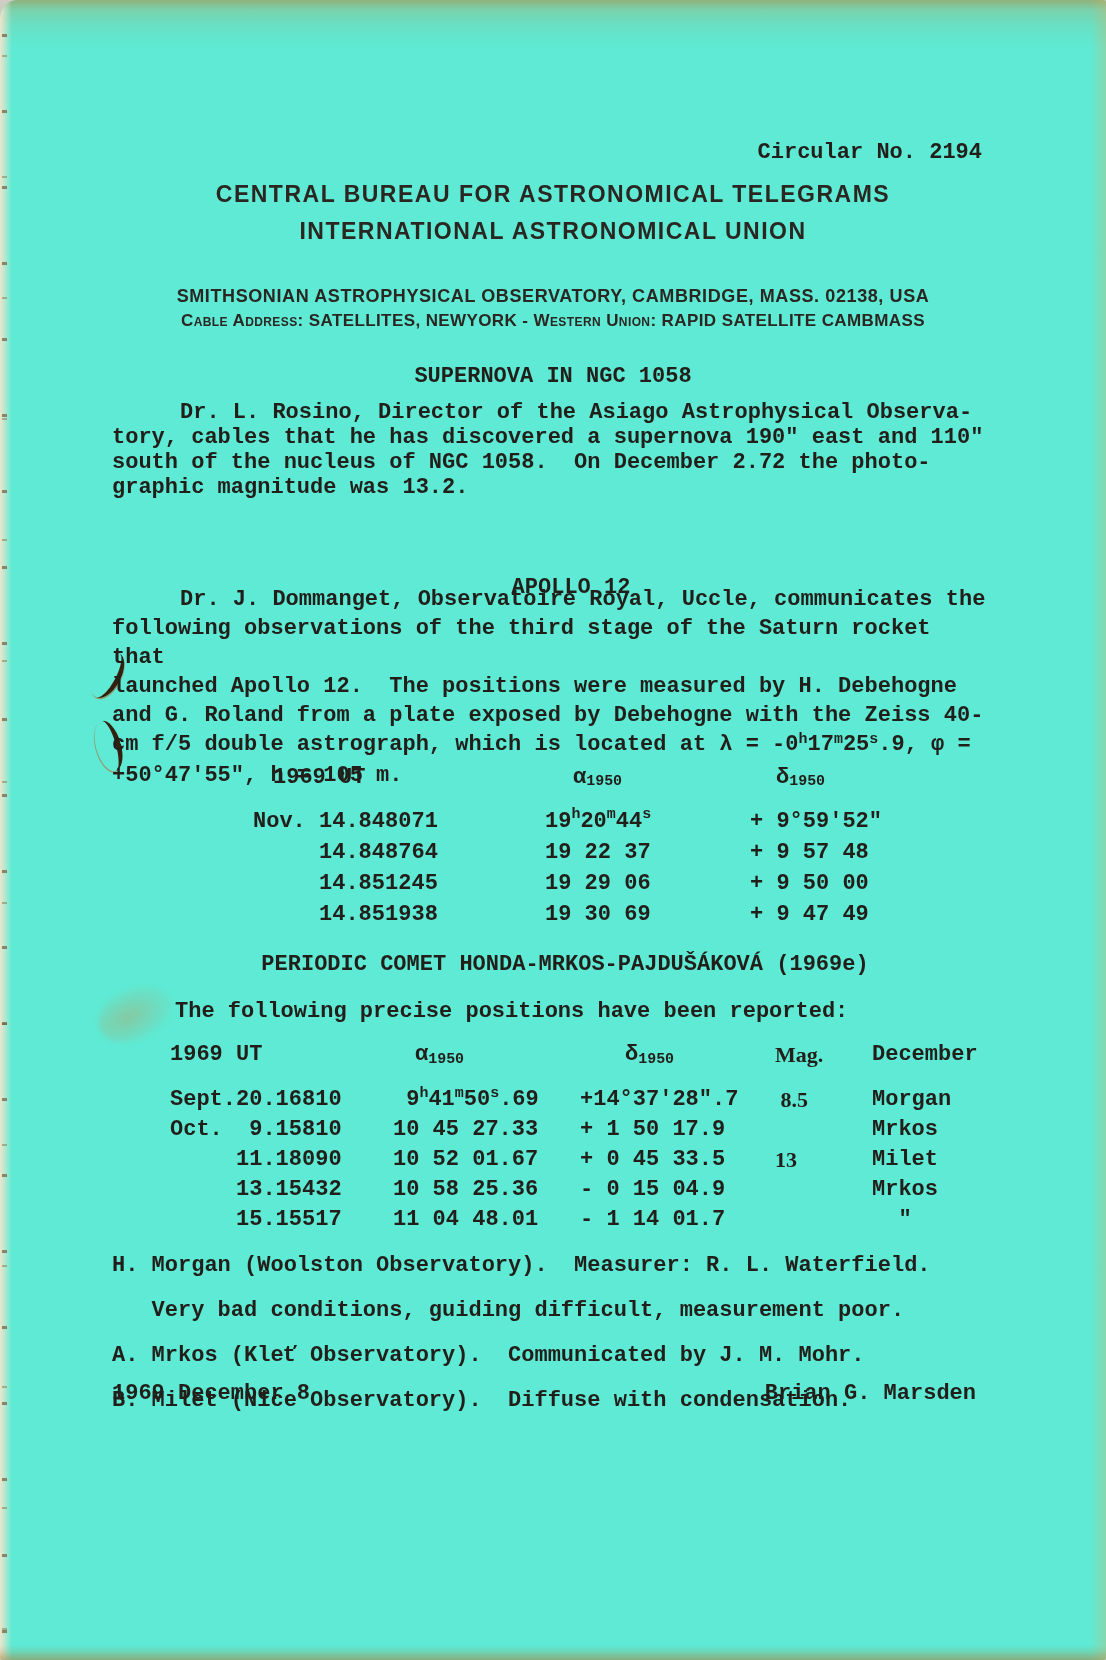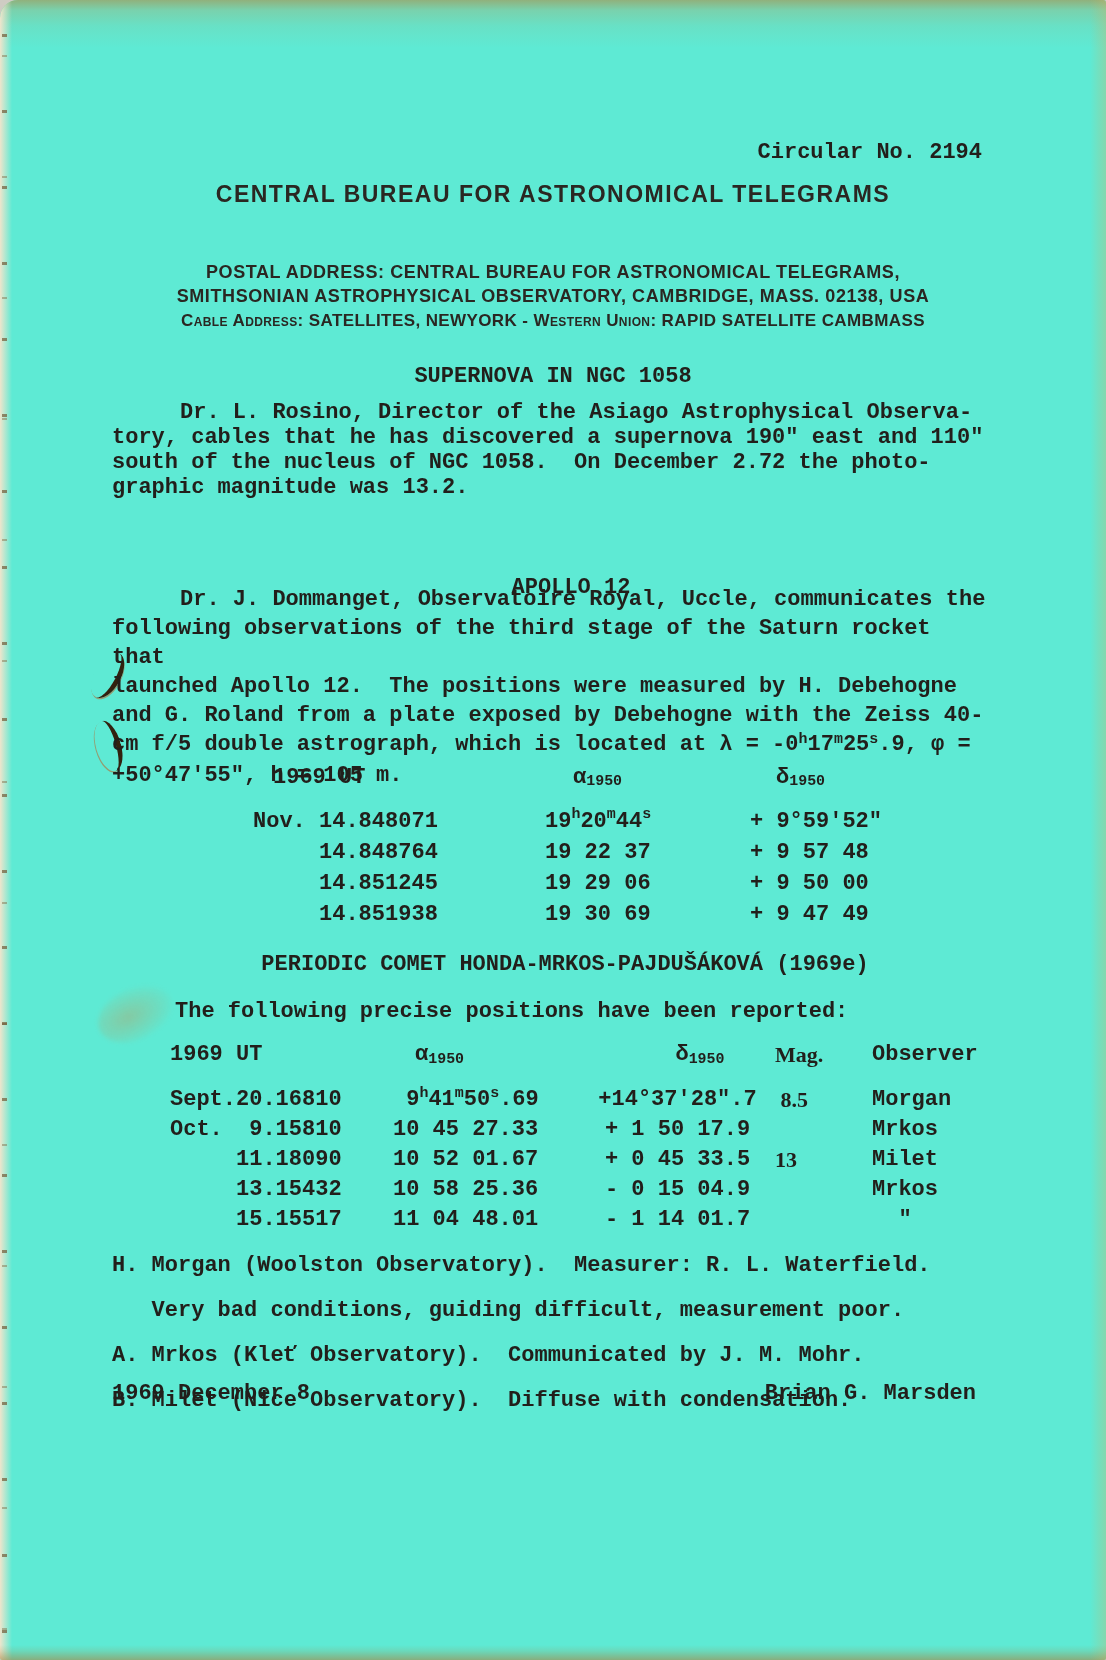--- a/index.html
+++ b/index.html
@@ -23,21 +23,21 @@
   .sub{font-size:.68em;position:relative;top:.28em;}
   
   .tbl{font-size:22px;line-height:31px;}
   .trow span{display:inline-block;white-space:pre;vertical-align:top;}
   .a1{width:292px;} .a2{width:205px;}
   .hpa1{padding-left:20px;box-sizing:border-box;}
   .hpa2{padding-left:28px;box-sizing:border-box;}
   .hpa3{padding-left:26px;}
   .gap-ap{margin-top:13px;}
   .tbl2{font-size:22px;line-height:30px;}
-  .c1{width:223px;} .c2{width:187px;} .c3{width:195px;text-align:center;} .c4{width:97px;font-family:Liberation Serif, serif;}
+  .c1{width:223px;} .c2{width:187px;} .c3{width:195px;} .c4{width:97px;font-family:Liberation Serif, serif;}
   .hpc2{padding-left:22px;box-sizing:border-box;}
   .hpc3{padding-left:45px;box-sizing:border-box;}
   .gap-cm{margin-top:15px;}
   .notes{font-size:22px;line-height:45px;white-space:pre;}
   
   .top-edge{top:0;left:0;right:0;height:48px;
     background:linear-gradient(180deg,rgba(186,130,52,.55) 0px,rgba(193,145,70,.28) 10px,rgba(193,145,70,.10) 26px,rgba(193,145,70,0) 48px);}
   .left-edge{top:0;left:0;bottom:0;width:12px;
     background:linear-gradient(90deg,#efe5cc,rgba(239,229,204,0));}
   .left-ticks{top:0;left:2px;bottom:0;width:5px;
@@ -67,21 +67,21 @@
   <div class="abs left-edge"></div>
   <div class="abs left-ticks"></div>
   <div class="abs bottom-edge"></div>
   <div class="abs right-edge"></div>
   <span class="abs staple-1"></span>
   <span class="abs staple-2"></span>
   <div class="abs stain"></div>
 
   <div class="abs mono fs22" style="top:140px;right:124px;">Circular No. 2194</div>
   <div class="abs center sans org" style="top:181px;">CENTRAL BUREAU FOR ASTRONOMICAL TELEGRAMS</div>
-  <div class="abs center sans postal" style="top:262px;">POSTAL ADDRESS: CENTRAL BUREAU FOR ASTRONOMICAL TELEGRAMS,</div>
+  <div class="abs center sans org" style="top:218px;">INTERNATIONAL ASTRONOMICAL UNION</div>
   <div class="abs center sans postal" style="top:286px;">SMITHSONIAN ASTROPHYSICAL OBSERVATORY, CAMBRIDGE, MASS. 02138, USA</div>
   <div class="abs center sans cable" style="top:311px;"><span class="sc">Cable Address:</span><span> SATELLITES, NEWYORK - </span><span class="sc">Western Union:</span><span> RAPID SATELLITE CAMBMASS</span></div>
 
   <div class="abs center mono fs22" style="top:364px;">SUPERNOVA IN NGC 1058</div>
   <div class="abs mono para" style="top:400px;left:112px;width:884px;">Dr. L. Rosino, Director of the Asiago Astrophysical Observa-<br>tory, cables that he has discovered a supernova 190" east and 110"<br>south of the nucleus of NGC 1058.  On December 2.72 the photo-<br>graphic magnitude was 13.2.</div>
 
   <div class="abs center mono fs22" style="top:575px;padding-left:36px;">APOLLO 12</div>
   <div class="abs mono para" style="top:585px;left:112px;width:884px;line-height:29px;">Dr. J. Dommanget, Observatoire Royal, Uccle, communicates the<br>following observations of the third stage of the Saturn rocket that<br>launched Apollo 12.  The positions were measured by H. Debehogne<br>and G. Roland from a plate exposed by Debehogne with the Zeiss 40-<br>cm f/5 double astrograph, which is located at λ = -0<span class="sup">h</span>17<span class="sup">m</span>25<span class="sup">s</span>.9, φ =<br>+50°47'55", h = 105 m.</div>
 
   <div class="abs mono tbl" style="top:762px;left:253px;">
@@ -100,21 +100,21 @@
     <div class="trow">
       <span class="a1">     14.851938</span><span class="a2">19 30 69</span><span>+ 9 47 49</span>
     </div>
   </div>
 
   <div class="abs center mono fs22" style="top:952px;padding-left:24px;">PERIODIC COMET HONDA-MRKOS-PAJDUŠÁKOVÁ (1969e)</div>
   <div class="abs mono fs22" style="top:999px;left:175px;">The following precise positions have been reported:</div>
 
   <div class="abs mono tbl2" style="top:1040px;left:170px;">
     <div class="trow">
-      <span class="c1">1969 UT</span><span class="c2 hpc2">α<span class="sub">1950</span></span><span class="c3 hpc3">δ<span class="sub">1950</span></span><span class="c4">Mag.</span><span>Observer</span>
+      <span class="c1">1969 UT</span><span class="c2 hpc2">α<span class="sub">1950</span></span><span class="c3 hpc3">δ<span class="sub">1950</span></span><span class="c4">Mag.</span><span>December</span>
     </div>
     <div class="trow gap-cm">
       <span class="c1">Sept.20.16810</span><span class="c2"> 9<span class="sup">h</span>41<span class="sup">m</span>50<span class="sup">s</span>.69</span><span class="c3">+14°37'28".7</span><span class="c4"> 8.5</span><span>Morgan</span>
     </div>
     <div class="trow">
       <span class="c1">Oct.  9.15810</span><span class="c2">10 45 27.33</span><span class="c3">+ 1 50 17.9</span><span class="c4"></span><span>Mrkos</span>
     </div>
     <div class="trow">
       <span class="c1">     11.18090</span><span class="c2">10 52 01.67</span><span class="c3">+ 0 45 33.5</span><span class="c4">13</span><span>Milet</span>
     </div>

